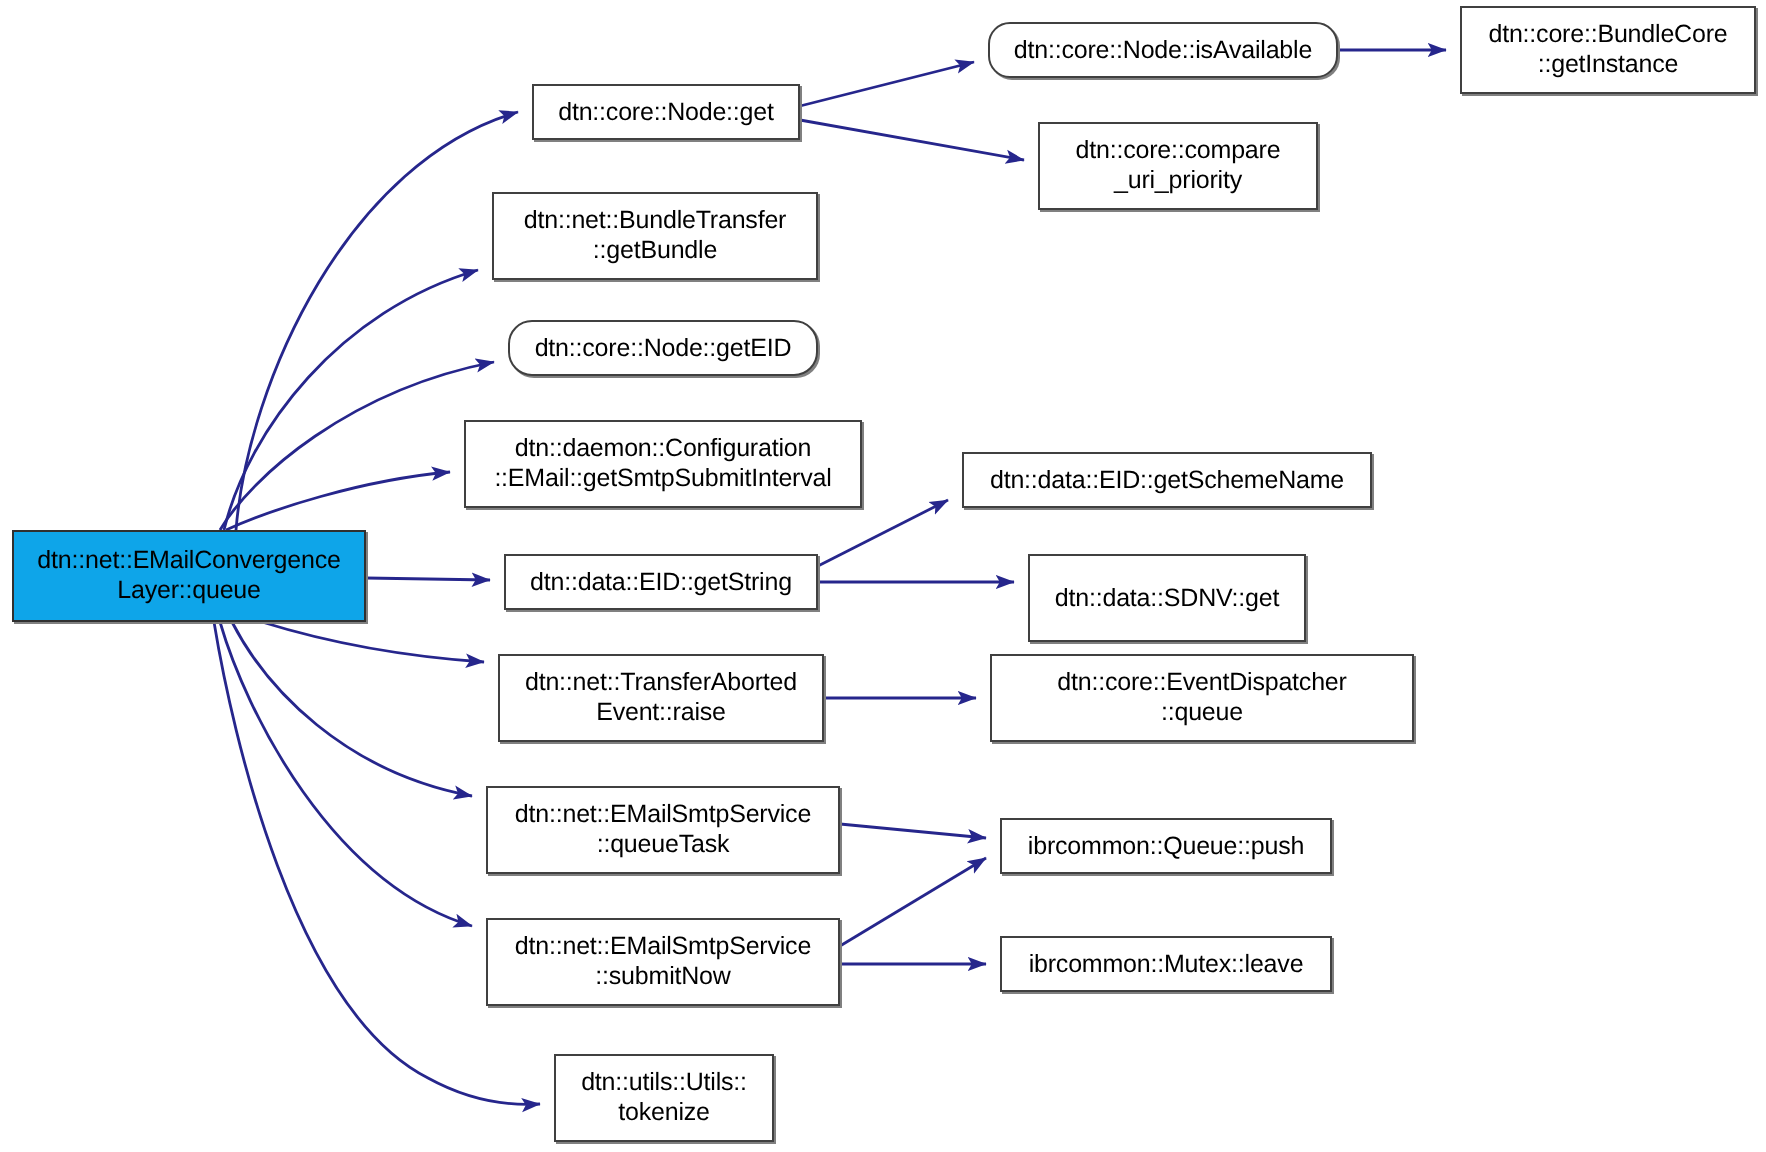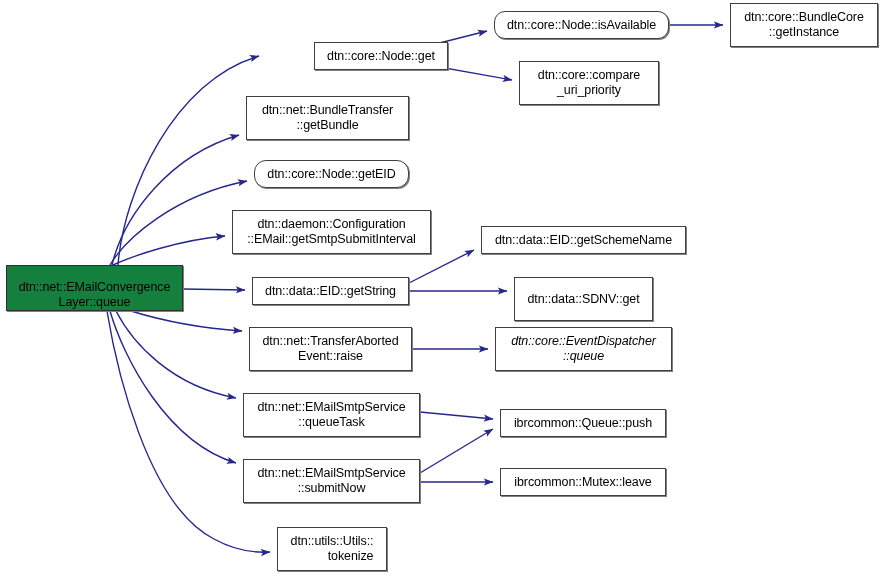--- a/index.html
+++ b/index.html
@@ -36,23 +36,22 @@
     border: 1px solid #404040;
     box-shadow: 1px 1px 0 0 #808080;
     font-size: 12.5px;
     line-height: 15px;
     color: #000000;
     letter-spacing: -0.1px;
     white-space: pre-line;
     z-index: 2;
   }
   .node.root {
-    background: #15803d;
+    background: #0ea5e9;
     border: 1px solid #303030;
-    align-items: flex-end;
   }
   .node .label {
     display: block;
     padding: 0 4px;
   }
 </style>
 </head>
 <body>
 
 <div id="graph">
@@ -79,40 +78,40 @@
         <path d="M 409 291 L 507 291" fill="none" stroke="#26268c" stroke-width="1.4" marker-end="url(#arrow)"></path>
         <path d="M 412 349 L 488 349" fill="none" stroke="#26268c" stroke-width="1.4" marker-end="url(#arrow)"></path>
         <path d="M 420 412 L 493 419" fill="none" stroke="#26268c" stroke-width="1.4" marker-end="url(#arrow)"></path>
         <path d="M 420 473 L 493 429" fill="none" stroke="#26268c" stroke-width="1.4" marker-end="url(#arrow)"></path>
         <path d="M 420 482 L 493 482" fill="none" stroke="#26268c" stroke-width="1.4" marker-end="url(#arrow)"></path>
       </g>
   </svg>
   <div id="nodes">
       <div class="node root" style="left: 6px; top: 265px; width: 177px; height: 46px;"><span class="label">dtn::net::EMailConvergence
 Layer::queue</span></div>
-      <div class="node" style="left: 266px; top: 42px; width: 134px; height: 28px; margin-left: 48px;"><span class="label">dtn::core::Node::get</span></div>
+      <div class="node" style="left: 266px; top: 42px; width: 134px; height: 28px;"><span class="label">dtn::core::Node::get</span></div>
       <div class="node" style="left: 246px; top: 96px; width: 163px; height: 44px;"><span class="label">dtn::net::BundleTransfer
 ::getBundle</span></div>
       <div class="node" style="left: 254px; top: 160px; width: 155px; height: 28px; border-radius: 12px;"><span class="label">dtn::core::Node::getEID</span></div>
       <div class="node" style="left: 232px; top: 210px; width: 199px; height: 44px;"><span class="label">dtn::daemon::Configuration
 ::EMail::getSmtpSubmitInterval</span></div>
       <div class="node" style="left: 252px; top: 277px; width: 157px; height: 28px;"><span class="label">dtn::data::EID::getString</span></div>
       <div class="node" style="left: 249px; top: 327px; width: 163px; height: 44px;"><span class="label">dtn::net::TransferAborted
 Event::raise</span></div>
       <div class="node" style="left: 243px; top: 393px; width: 177px; height: 44px;"><span class="label">dtn::net::EMailSmtpService
 ::queueTask</span></div>
       <div class="node" style="left: 243px; top: 459px; width: 177px; height: 44px;"><span class="label">dtn::net::EMailSmtpService
 ::submitNow</span></div>
-      <div class="node" style="left: 277px; top: 527px; width: 110px; height: 44px; text-align: right;"><span class="label">dtn::utils::Utils::
+      <div class="node" style="left: 277px; top: 527px; width: 110px; height: 44px;"><span class="label">dtn::utils::Utils::
 tokenize</span></div>
       <div class="node" style="left: 494px; top: 11px; width: 175px; height: 28px; border-radius: 11px;"><span class="label">dtn::core::Node::isAvailable</span></div>
       <div class="node" style="left: 519px; top: 61px; width: 140px; height: 44px;"><span class="label">dtn::core::compare
 _uri_priority</span></div>
       <div class="node" style="left: 730px; top: 3px; width: 148px; height: 44px;"><span class="label">dtn::core::BundleCore
 ::getInstance</span></div>
       <div class="node" style="left: 481px; top: 226px; width: 205px; height: 28px;"><span class="label">dtn::data::EID::getSchemeName</span></div>
       <div class="node" style="left: 514px; top: 277px; width: 139px; height: 44px;"><span class="label">dtn::data::SDNV::get</span></div>
-      <div class="node" style="left: 495px; top: 327px; width: 177px; height: 44px; font-style: italic;"><span class="label">dtn::core::EventDispatcher
+      <div class="node" style="left: 495px; top: 327px; width: 212px; height: 44px;"><span class="label">dtn::core::EventDispatcher
 ::queue</span></div>
       <div class="node" style="left: 500px; top: 409px; width: 166px; height: 28px;"><span class="label">ibrcommon::Queue::push</span></div>
       <div class="node" style="left: 500px; top: 468px; width: 166px; height: 28px;"><span class="label">ibrcommon::Mutex::leave</span></div>
     </div>
 </div>
 
 </body></html>

